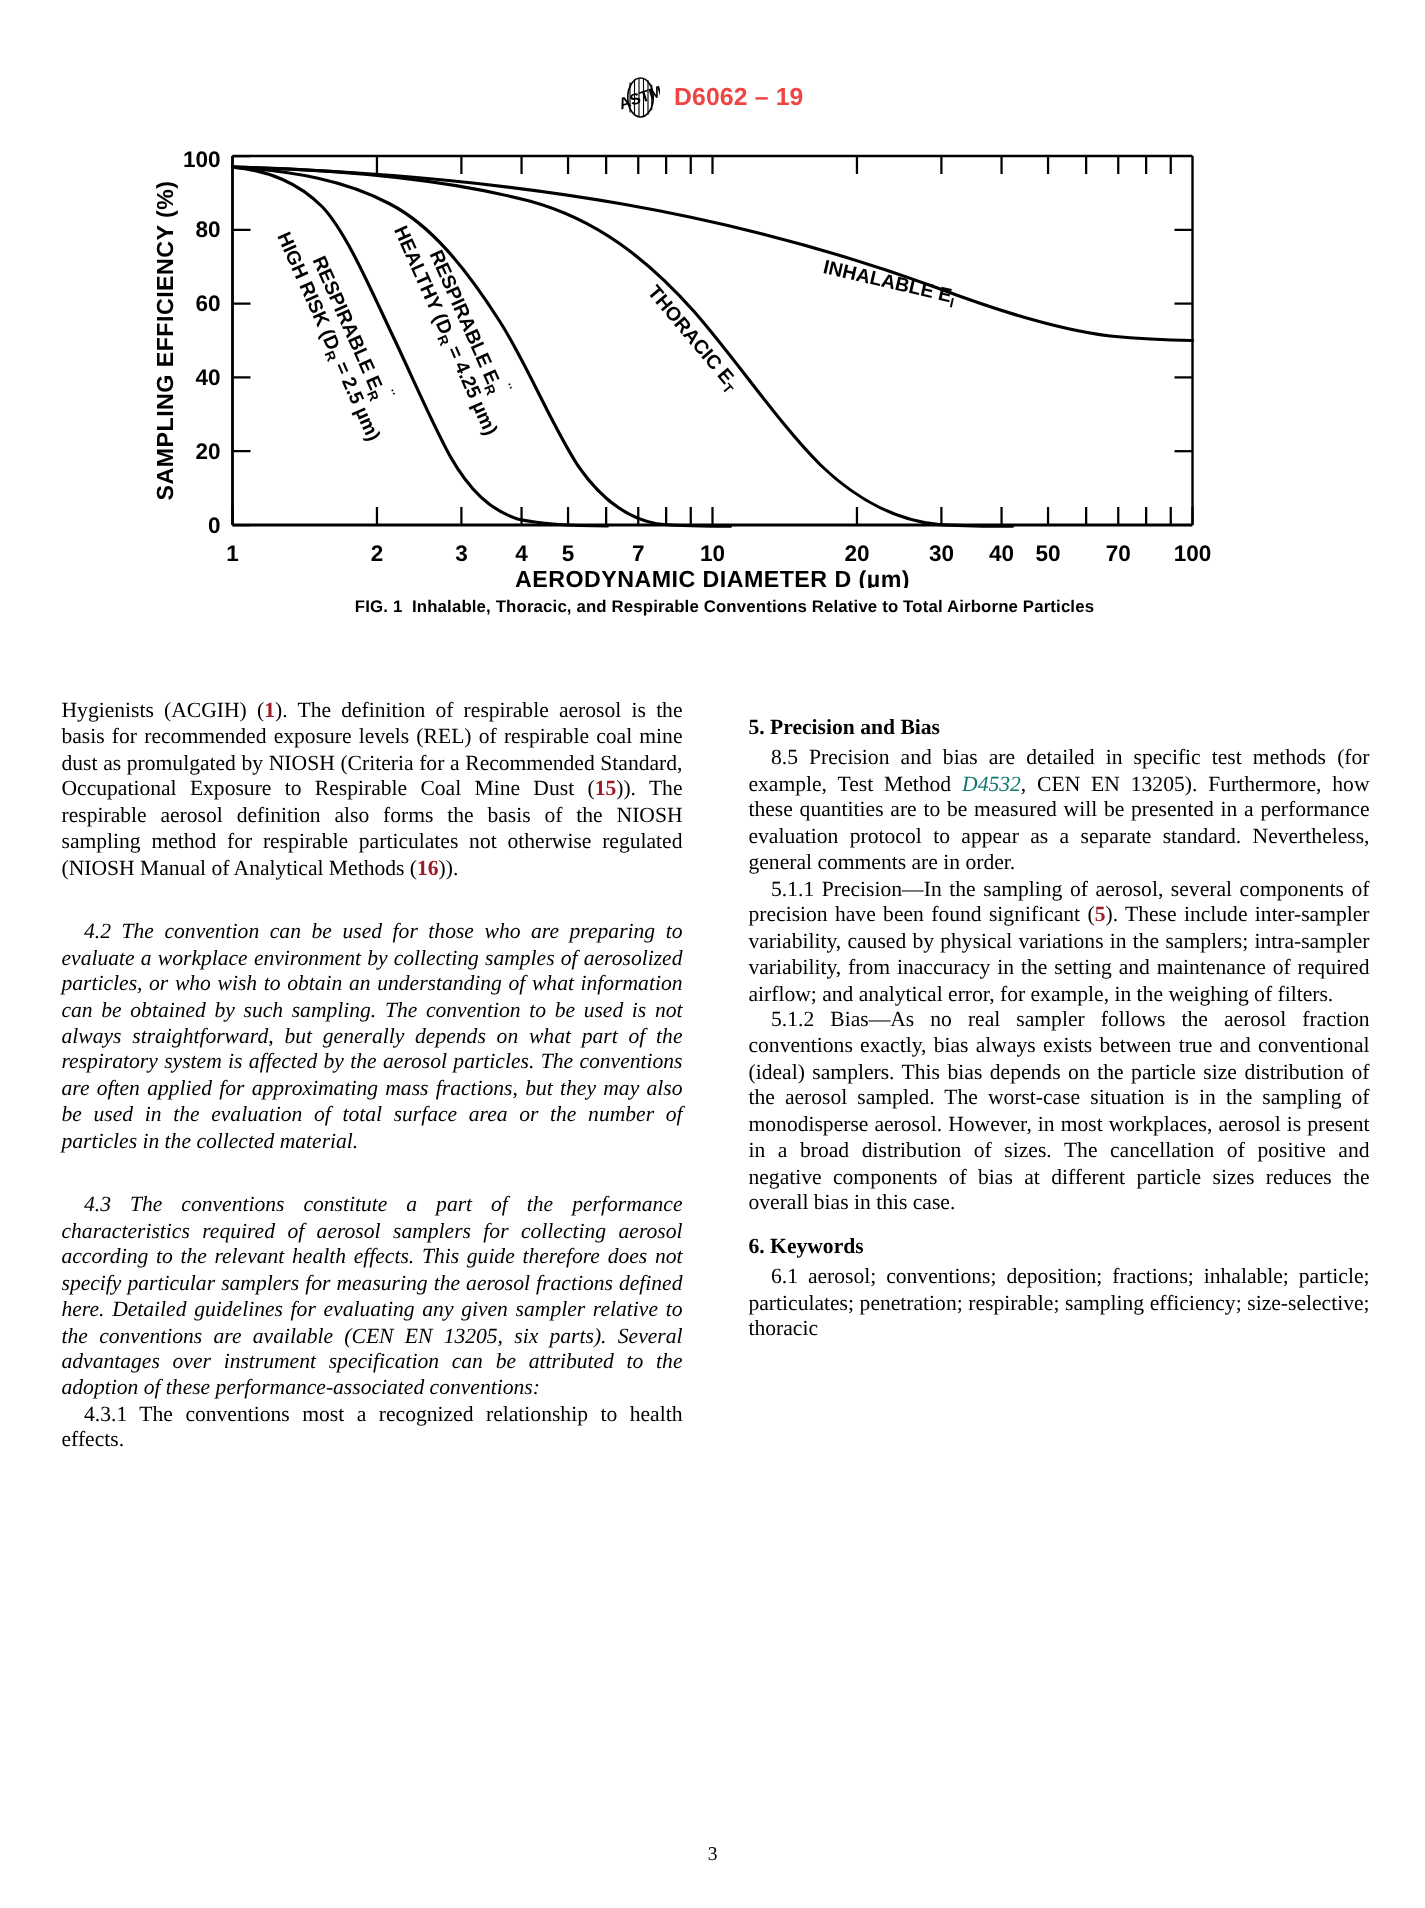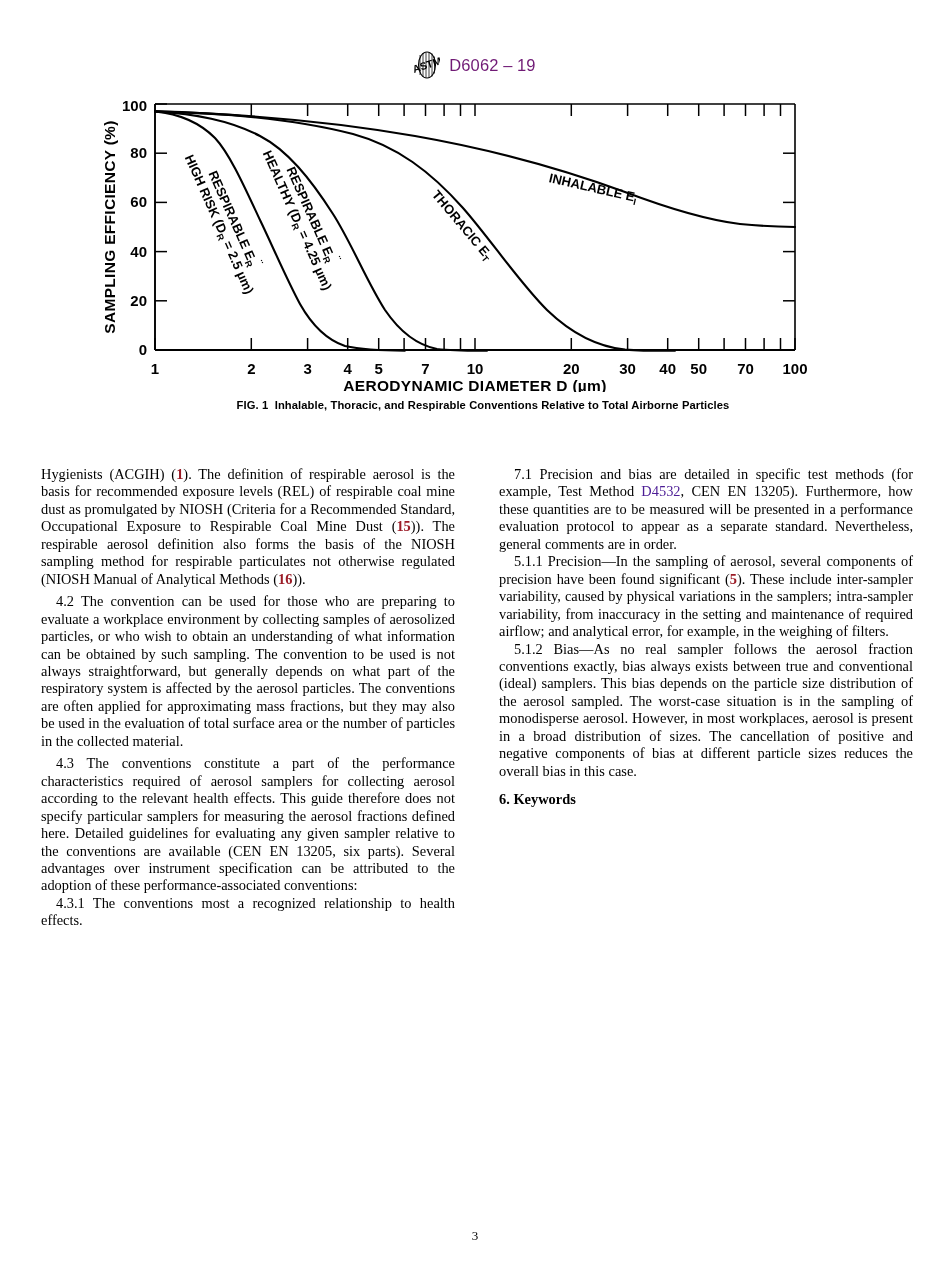--- a/index.html
+++ b/index.html
@@ -29,23 +29,23 @@
     gap: 9px;
   }
   #astm-logo {
     width: 26px;
     height: 28px;
     display: block;
   }
   #doc-designation {
     font-family: "Liberation Sans", sans-serif;
     font-size: 16.5px;
-    font-weight: normal;
+    font-weight: bold;
     letter-spacing: 0.1px;
-    color: #701a75;
+    color: #ef4444;
     white-space: nowrap;
   }
 
   
   #figure-block {
     position: absolute;
     top: 92px;
     left: 0;
     width: 950px;
   }
@@ -77,34 +77,35 @@
   }
   .para {
     font-size: 14.4px;
     line-height: 17.45px;
     text-align: justify;
     text-justify: inter-word;
     margin: 0 0 0 0;
     hyphens: none;
   }
   .para.indent { text-indent: 15px; }
-  .gap-before { margin-top: 5px; }
+  .gap-before { margin-top: 25px; font-style: italic; }
   .sec-head {
     font-size: 14.4px;
     line-height: 17.45px;
     font-weight: bold;
     margin: 11px 0 3px 0;
     text-align: left;
   }
   .ref {
     color: #9b1b26;
     font-weight: bold;
   }
   .ref-plain {
-    color: #4c1d95;
+    color: #0f766e;
+    font-style: italic;
   }
   .ital { }
 
   
   #page-number {
     position: absolute;
     bottom: 28px;
     left: 0;
     width: 950px;
     text-align: center;
@@ -327,25 +328,27 @@
 
     <p class="para indent gap-before">4.3  The conventions constitute a part of the performance characteristics required of aerosol samplers for collecting aerosol according to the relevant health effects. This guide therefore does not specify particular samplers for measuring the aerosol fractions defined here. Detailed guidelines for evaluating any given sampler relative to the conventions are available (CEN EN 13205, six parts). Several advantages over instrument specification can be attributed to the adoption of these performance-associated conventions:</p>
 
     <p class="para indent">4.3.1  The conventions most a recognized relationship to health effects.</p>
 
   </div>
 
   <div class="column">
 
 
-
-    <p class="para indent"><span>7.1  Precision and bias are detailed in specific test methods (for example, Test Method </span><span class="ref-plain">D4532</span><span>, CEN EN 13205). Furthermore, how these quantities are to be measured will be presented in a performance evaluation protocol to appear as a separate standard. Nevertheless, general comments are in order.</span></p>
+    <div class="sec-head">5.  Precision and Bias</div>
+
+    <p class="para indent"><span>8.5  Precision and bias are detailed in specific test methods (for example, Test Method </span><span class="ref-plain">D4532</span><span>, CEN EN 13205). Furthermore, how these quantities are to be measured will be presented in a performance evaluation protocol to appear as a separate standard. Nevertheless, general comments are in order.</span></p>
 
     <p class="para indent"><span>5.1.1  </span><span class="ital">Precision</span><span>—In the sampling of aerosol, several components of precision have been found significant (</span><span class="ref">5</span><span>). These include inter-sampler variability, caused by physical variations in the samplers; intra-sampler variability, from inaccuracy in the setting and maintenance of required airflow; and analytical error, for example, in the weighing of filters.</span></p>
 
     <p class="para indent"><span>5.1.2  </span><span class="ital">Bias</span><span>—As no real sampler follows the aerosol fraction conventions exactly, bias always exists between true and conventional (ideal) samplers. This bias depends on the particle size distribution of the aerosol sampled. The worst-case situation is in the sampling of monodisperse aerosol. However, in most workplaces, aerosol is present in a broad distribution of sizes. The cancellation of positive and negative components of bias at different particle sizes reduces the overall bias in this case.</span></p>
 
     <div class="sec-head">6.  Keywords</div>
 
+    <p class="para indent">6.1  aerosol; conventions; deposition; fractions; inhalable; particle; particulates; penetration; respirable; sampling efficiency; size-selective; thoracic</p>
   </div>
 </div>
 
 <div id="page-number">3</div>
 
 </body></html>

